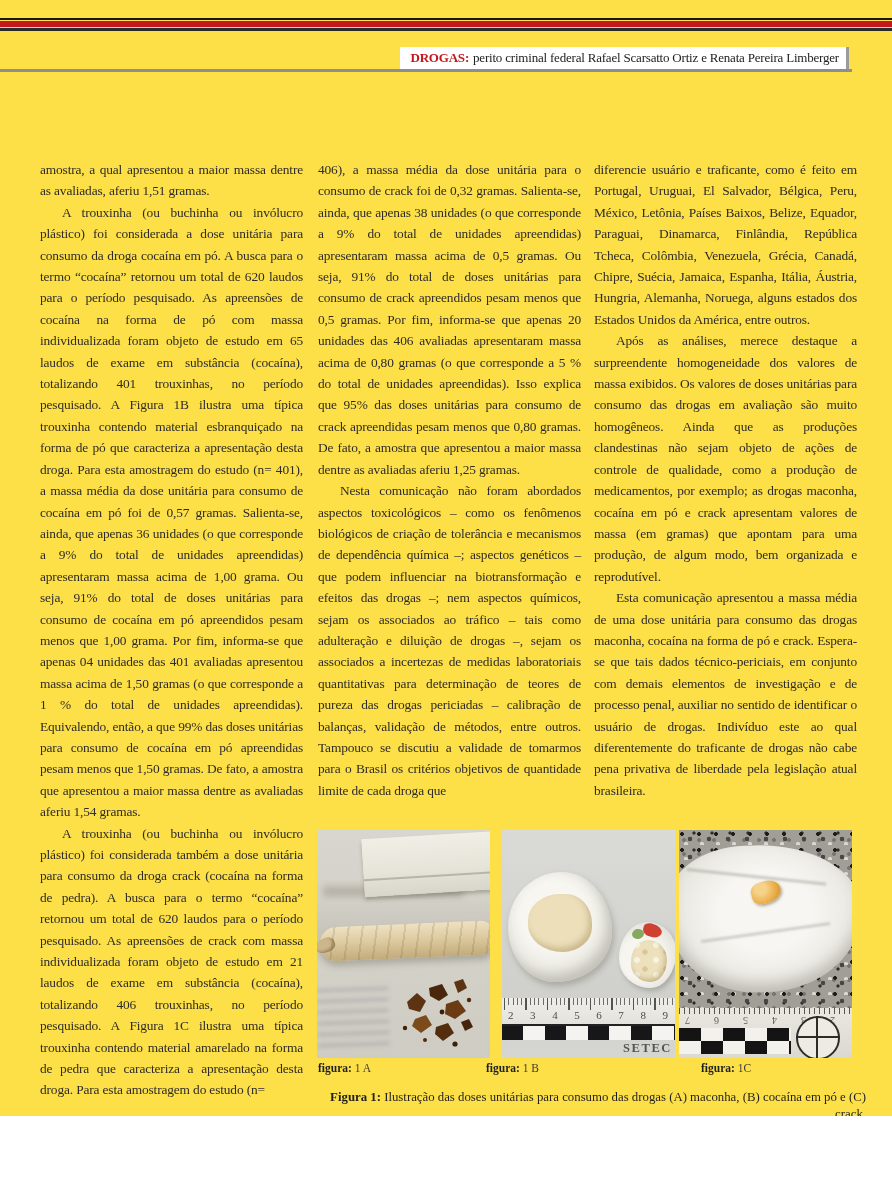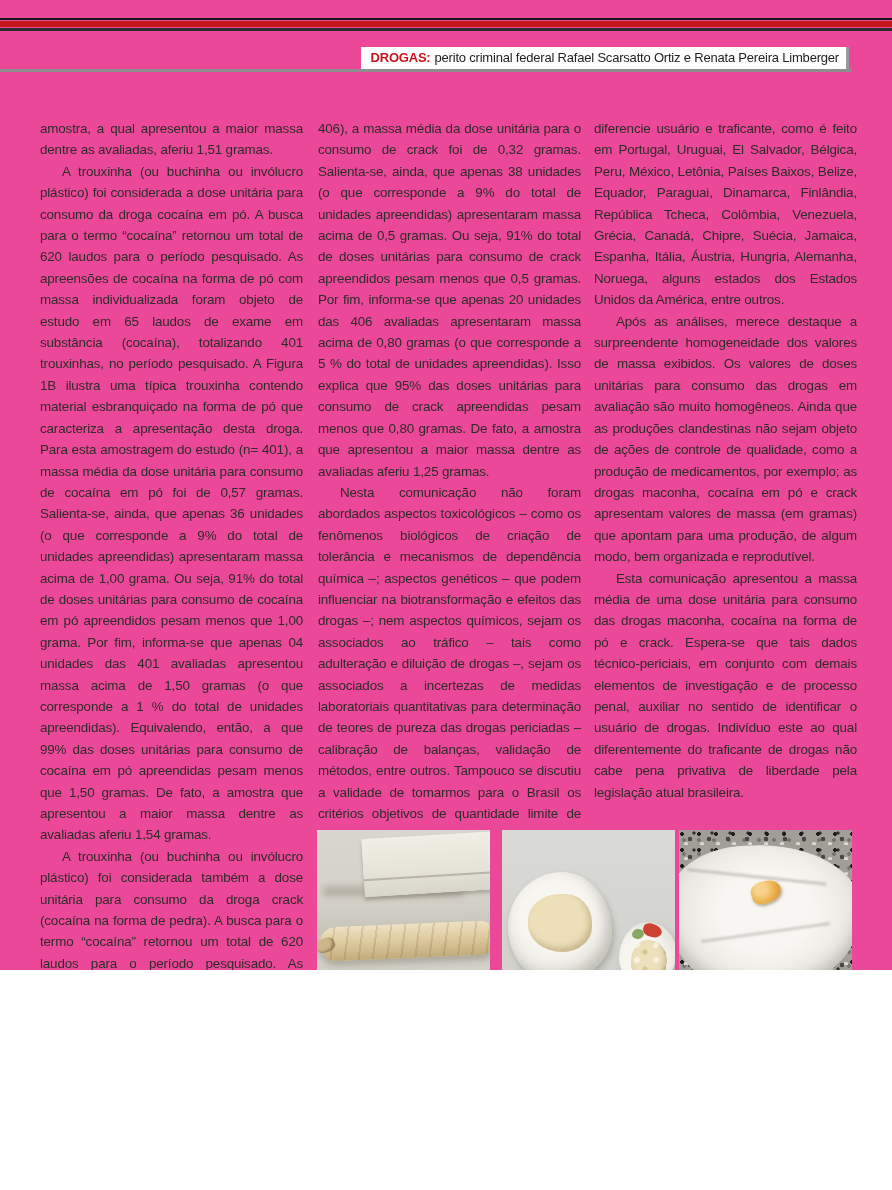--- a/index.html
+++ b/index.html
@@ -1,36 +1,36 @@
 <!DOCTYPE html>
 <html><head>
 <meta charset="utf-8">
 <style>
   html,body{margin:0;padding:0;background:#fff;}
-  .page{position:relative;width:892px;height:970px;background:#ec4899;overflow:hidden;
-        font-family:Liberation Sans, sans-serif;}
+  .page{position:relative;width:892px;height:1116px;background:#fde047;overflow:hidden;
+        font-family:Liberation Serif, serif;}
 
   
   .rule-thin{position:absolute;left:0;top:18px;width:892px;height:2px;background:#161616;}
   .rule-red{position:absolute;left:0;top:21px;width:892px;height:6px;background:#c4161c;}
   .rule-dark{position:absolute;left:0;top:28px;width:892px;height:3px;background:#2a2a2a;}
 
   
   .hdr{position:absolute;top:47px;right:43px;height:22px;line-height:22px;
        padding:0 7px 0 10px;border-right:3px solid #9b9b9b;font-size:13px;color:#222;
        letter-spacing:-0.2px;white-space:nowrap;background:#fff;}
   .hdr .topic{color:#c4161c;font-weight:bold;margin-right:4px;}
   .hdr-rule{position:absolute;left:0;top:69px;width:852px;height:3px;background:#8e8e8e;}
 
   
   .col{position:absolute;top:118px;width:263px;text-align:justify;font-size:13.4px;
        line-height:21.4px;color:#2e2b29;letter-spacing:-0.15px;}
   .col1{left:40px;}  .col2{left:318px;}  .col3{left:594px;}
   .col p{margin:0;text-indent:22px;}
-  .col p.cont{text-indent:0;}
+  .col p.cont{text-indent:0;margin-top:41px;}
 
   
   .photo{position:absolute;top:830px;width:173px;height:228px;overflow:hidden;}
 
   
   .pa{left:317px;background:linear-gradient(180deg,#d9d6d0 0%,#d4d1c9 30%,#c8c5bb 44%,#d3d0c8 58%,#cfccc3 100%);}
   .pa-smudge1{position:absolute;left:6px;top:56px;width:140px;height:11px;
       background:rgba(125,115,100,.32);filter:blur(3px);}
   .pa-smudge2{position:absolute;left:0px;top:158px;width:72px;height:58px;transform:rotate(-2deg);
       background:repeating-linear-gradient(180deg,rgba(105,110,122,.30) 0 3px,transparent 3px 11px);

